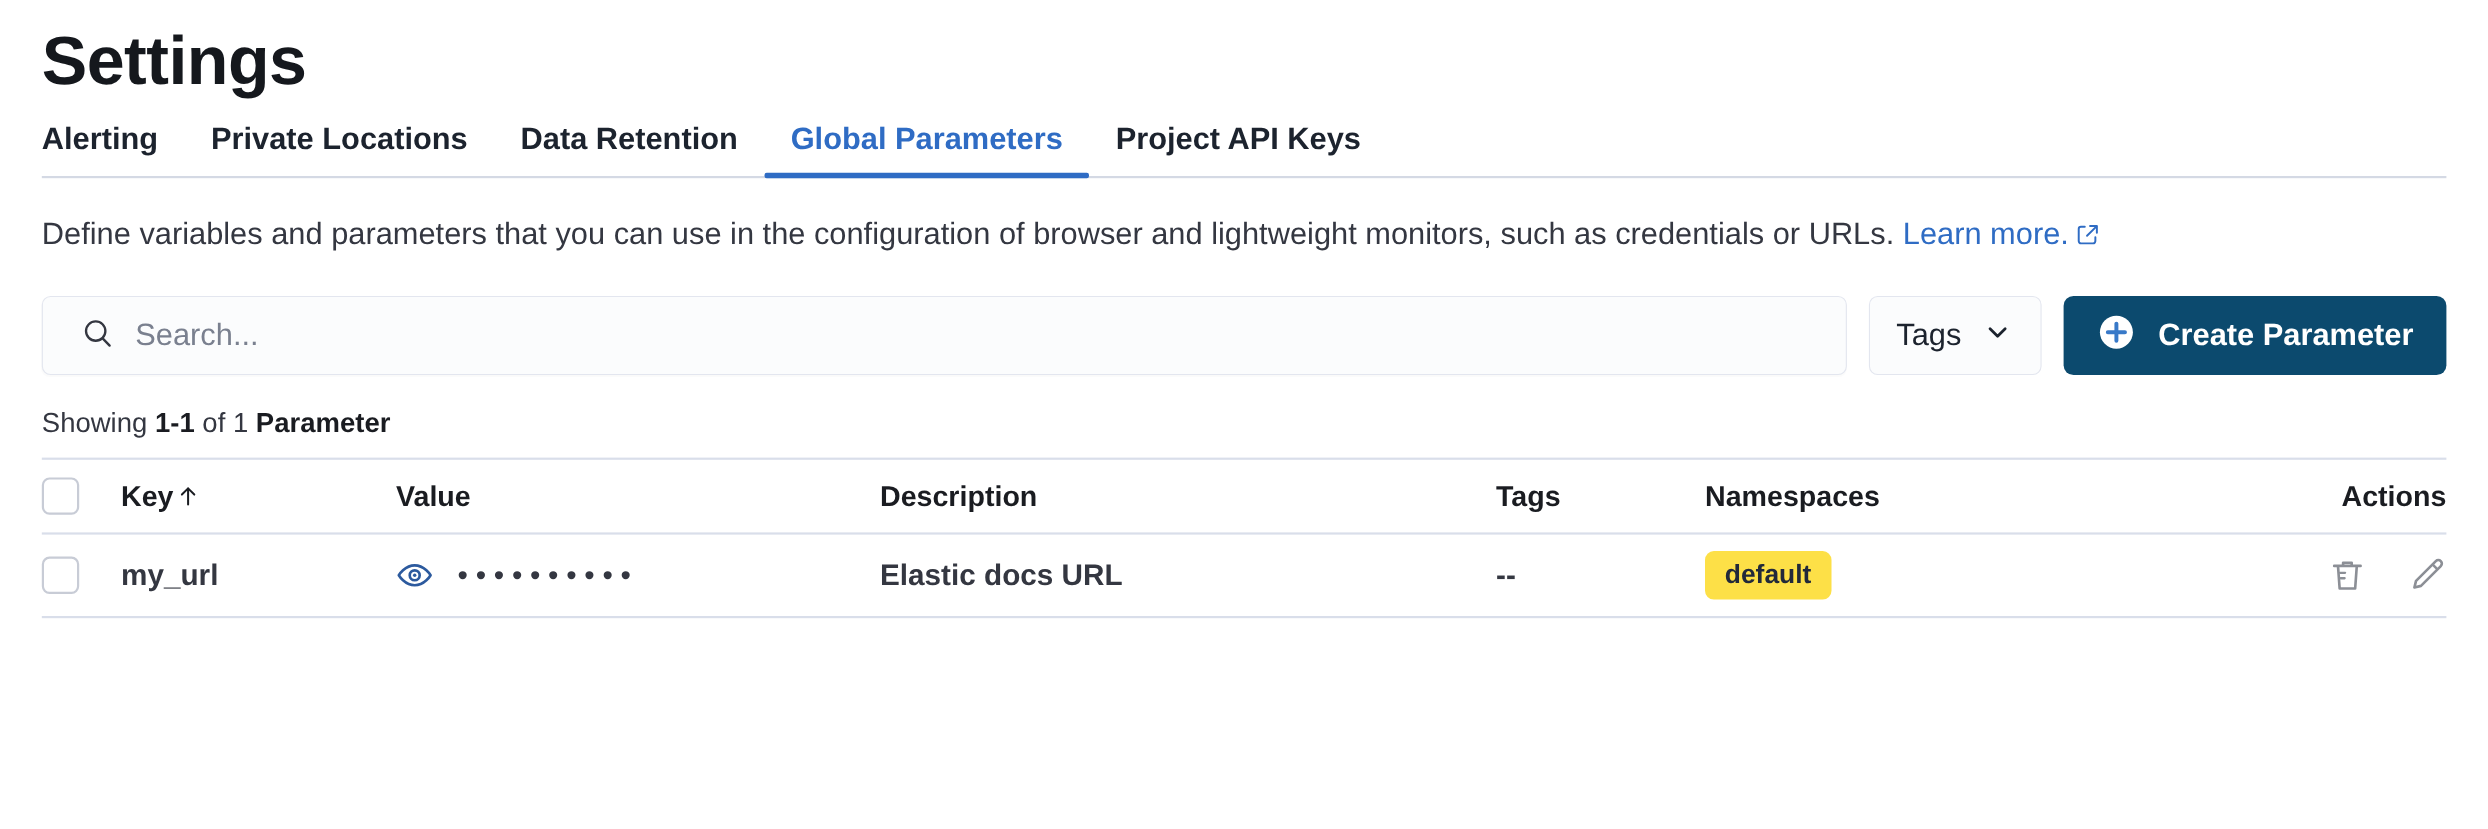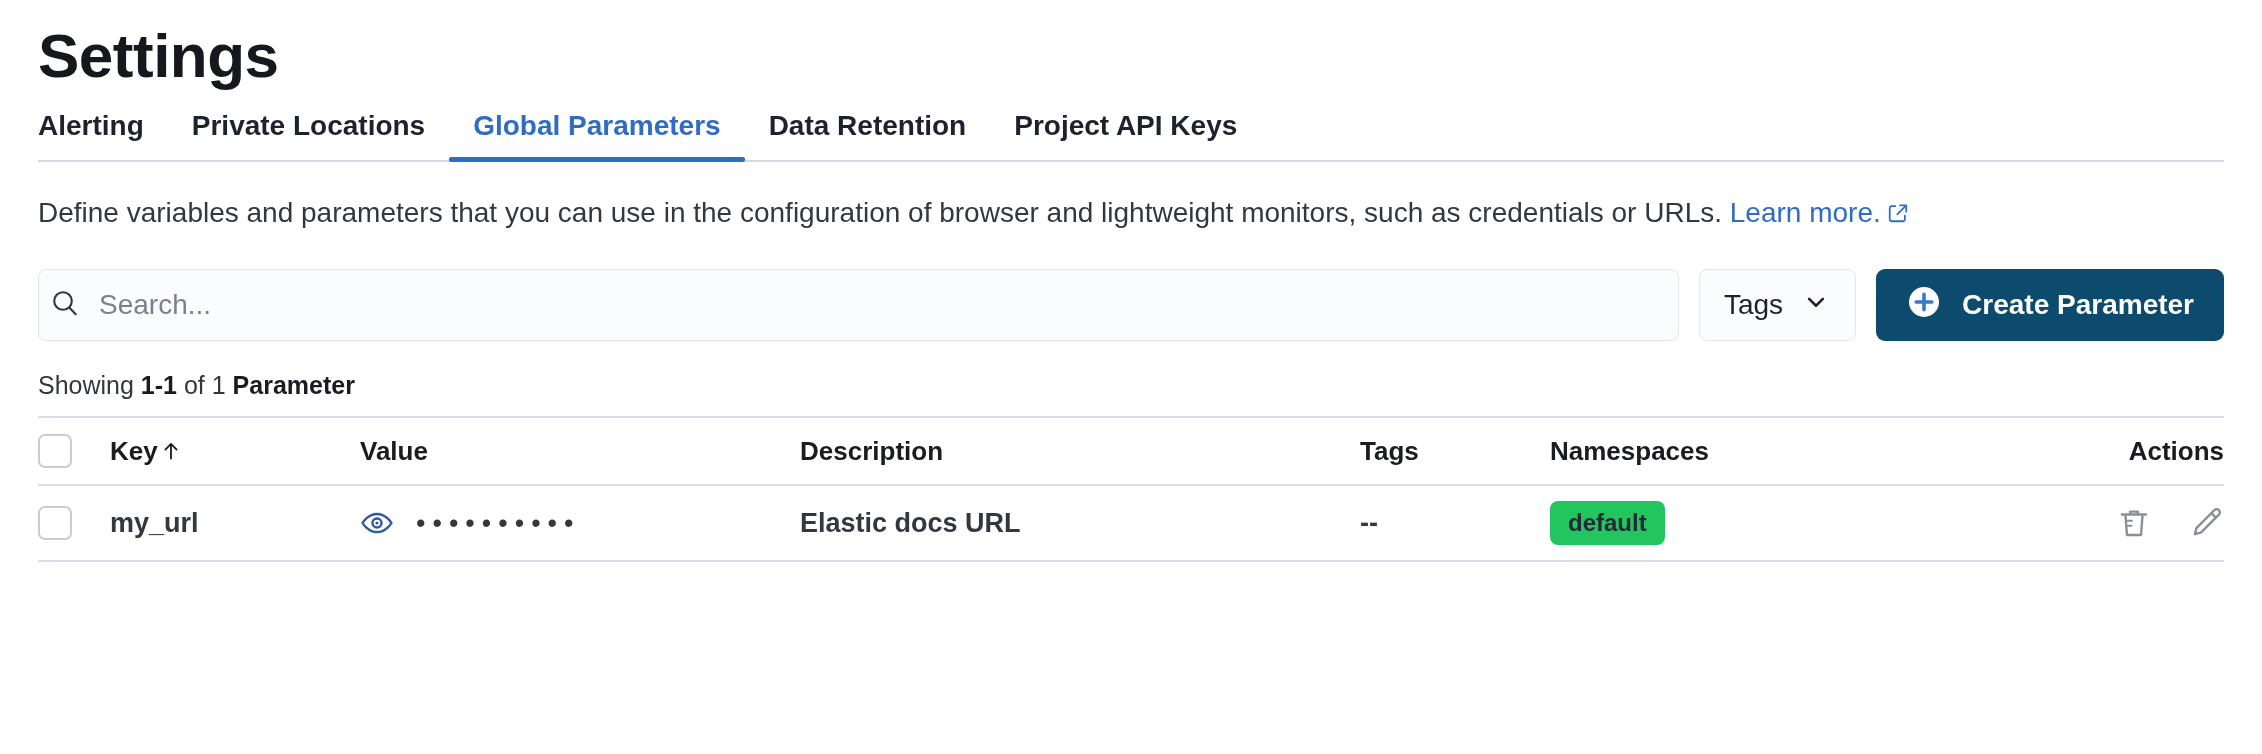--- a/index.html
+++ b/index.html
@@ -92,21 +92,21 @@
     margin-top: 34px;
   }
   .search-box {
     flex: 1;
     height: 72px;
     background: #fbfcfd;
     border: 1px solid #e3e6ef;
     border-radius: 8px;
     display: flex;
     align-items: center;
-    padding: 0 10px;
+    padding: 0 34px;
     gap: 18px;
     box-shadow: 0 1px 1px rgba(0,0,0,0.02);
   }
   .search-input {
     flex: 1;
     border: none;
     outline: none;
     background: transparent;
     font-size: 28px;
     color: #343741;
@@ -212,21 +212,21 @@
 
   .dots {
     font-size: 27px;
     letter-spacing: 7px;
     color: #343741;
     line-height: 1;
   }
 
   .badge {
     display: inline-block;
-    background: #22c55e;
+    background: #fde047;
     color: #22293a;
     font-size: 24px;
     font-weight: 600;
     border-radius: 8px;
     padding: 8px 18px;
   }
 
   .icon-btn {
     background: none;
     border: none;
@@ -242,22 +242,22 @@
 </head>
 <body>
 
 <div class="page">
 
   <h1 class="page-title">Settings</h1>
 
   <nav class="tabs">
     <button class="tab">Alerting</button>
     <button class="tab">Private Locations</button>
+    <button class="tab">Data Retention</button>
     <button class="tab active">Global Parameters</button>
-    <button class="tab">Data Retention</button>
     <button class="tab">Project API Keys</button>
   </nav>
 
   <p class="description">
     <span>Define variables and parameters that you can use in the configuration of browser and lightweight monitors, such as credentials or URLs. </span><a class="link">Learn more.</a><span class="ext-icon"><svg width="22" height="22" viewBox="0 0 16 16" fill="none" xmlns="http://www.w3.org/2000/svg">
           <path d="M6 3H3.5A1.5 1.5 0 0 0 2 4.5v8A1.5 1.5 0 0 0 3.5 14h8a1.5 1.5 0 0 0 1.5-1.5V10" stroke="#2f6cc4" stroke-width="1.3" stroke-linecap="round"></path>
           <path d="M9.5 2.5H14v4.5" stroke="#2f6cc4" stroke-width="1.3" stroke-linecap="round" stroke-linejoin="round"></path>
           <path d="M13.6 2.9 7.5 9" stroke="#2f6cc4" stroke-width="1.3" stroke-linecap="round"></path>
         </svg></span>
   </p>

